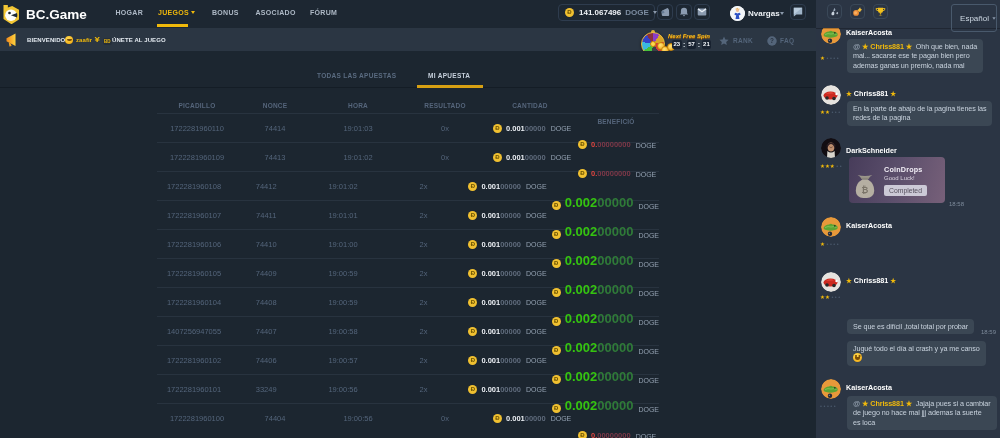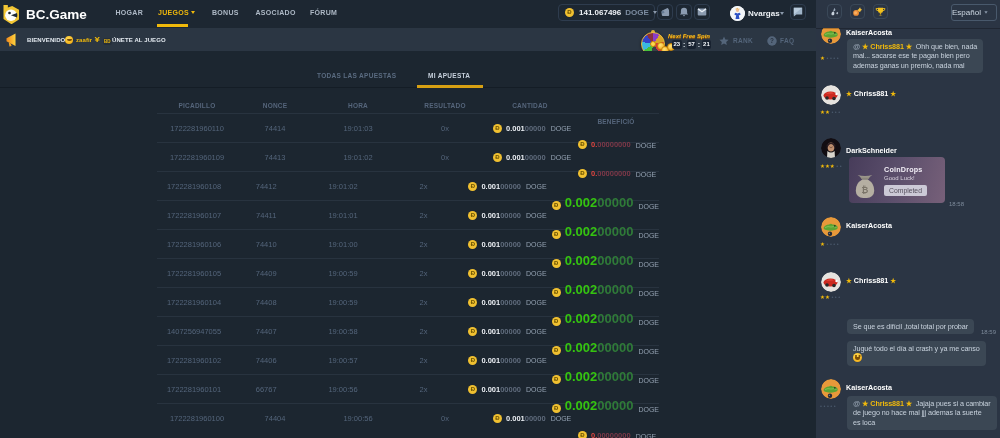--- a/index.html
+++ b/index.html
@@ -66,21 +66,21 @@
 .c6{flex:1;display:flex;align-items:flex-end;padding-left:5px;margin-top:33px;}
 .amt{margin-left:4px;font-size:7.5px;font-weight:bold;color:#e9edf2;}
 .amt .dim{color:#5f6b7c;}
 .doge{margin-left:5px;font-size:7px;color:#93a1b1;}
 .neg{margin-left:4px;font-size:7.5px;font-weight:bold;color:#e0453f;}
 .neg .dim{color:#7e3848;}
 .pos{margin-left:4px;font-size:13px;font-weight:bold;color:#35c410;}
 .pos .dim{color:#2f7a38;}
 
 #sidehead{position:absolute;left:0;top:0;width:184px;height:28px;background:#2b3544;box-shadow:0 1px 0 rgba(0,0,0,.25);z-index:5;}
-#espanol{position:absolute;left:135px;top:4px;width:46px;height:17px;border:1px solid #49596c;border-radius:3px;color:#cfd9e4;font-size:8px;display:flex;align-items:center;justify-content:flex-start;gap:3px;}
+#espanol{position:absolute;left:135px;top:4px;width:46px;height:28px;border:1px solid #49596c;border-radius:3px;color:#cfd9e4;font-size:8px;display:flex;align-items:center;justify-content:flex-end;gap:3px;}
 .sbtn{position:absolute;top:4px;width:15px;height:15px;border:1px solid #3a4858;border-radius:4px;display:flex;align-items:center;justify-content:center;}
 #chat{position:absolute;left:0;top:28px;width:184px;height:410px;}
 .msg{position:absolute;left:4px;width:176px;}
 .av{position:absolute;left:1px;top:0;width:20px;height:20px;border-radius:50%;overflow:hidden;}
 .mname{position:absolute;left:26px;top:2px;font-size:7.2px;font-weight:bold;color:#fff;white-space:nowrap;}
 .mname .st{color:#f0b90b;font-size:6.5px;}
 .rate{position:absolute;left:0;width:26px;font-size:5.5px;letter-spacing:0;white-space:nowrap;}
 .rate .sy{color:#f0b90b;}
 .rate .sg{color:#4a596c;}
 .bub{position:absolute;left:27px;background:#3b4754;border-radius:4px;padding:3px 6px;font-size:7.2px;letter-spacing:-.1px;line-height:9.4px;color:#c8d2dd;white-space:nowrap;}
@@ -351,21 +351,21 @@
               <span class="doge">DOGE</span>
             </div>
             <div class="c6">
               <span class="coin">Đ</span>
               <span class="pos">0.002<span class="dim">00000</span></span>
               <span class="doge">DOGE</span>
             </div>
           </div>
 <div class="row">
             <div class="c1">1722281960101</div>
-            <div class="c2">66767</div>
+            <div class="c2">33249</div>
             <div class="c3">19:00:56</div>
             <div class="c4">2x</div>
             <div class="c5">
               <span class="coin">Đ</span>
               <span class="amt">0.001<span class="dim">00000</span></span>
               <span class="doge">DOGE</span>
             </div>
             <div class="c6">
               <span class="coin">Đ</span>
               <span class="pos">0.002<span class="dim">00000</span></span>
@@ -436,20 +436,21 @@
   <div class="av"><svg width="20" height="20" viewBox="0 0 20 20">
               <circle cx="10" cy="10" r="10" fill="#e6e3df"></circle>
               <ellipse cx="9.5" cy="10.5" rx="7" ry="4" fill="#cc2a20"></ellipse>
               <path d="M5 9 Q9 5.5 13 8.5 Z" fill="#e04438"></path>
               <circle cx="6" cy="13" r="1.8" fill="#2a2a2a"></circle>
               <circle cx="13" cy="13.5" r="1.8" fill="#2a2a2a"></circle>
               <circle cx="15.5" cy="9" r="1.2" fill="#fff"></circle>
             </svg></div>
   <div class="mname" style="top:4px;"><span class="st">★</span> Chriss881 <span class="st">★</span></div>
   <div class="rate" style="top:24px;"><span class="sy">★★</span><span class="sg"> • • •</span></div>
+  <div class="bub" style="top:16px;">En la parte de abajo de la pagina tienes las<br>redes de la pagina</div>
 </div>
 <div class="msg" style="top:110px;height:78px;">
   <div class="av"><svg width="20" height="20" viewBox="0 0 20 20">
               <circle cx="10" cy="10" r="10" fill="#120d12"></circle>
               <ellipse cx="10" cy="9" rx="3.6" ry="4.6" fill="#c09070"></ellipse>
               <path d="M5.5 7 Q10 2 14.5 7 L14 12 Q13 6.5 10 6 Q7 6.5 6 12 Z" fill="#2a1d22"></path>
               <path d="M6.4 13 Q10 16 13.6 13 L14 20 L6 20 Z" fill="#d8d4cc"></path>
               <path d="M8.6 8.4 a0.8 0.8 0 0 0 2.8 0" fill="none" stroke="#50342a" stroke-width="0.5"></path>
             </svg></div>
   <div class="mname" style="top:8px;">DarkSchneider</div>

